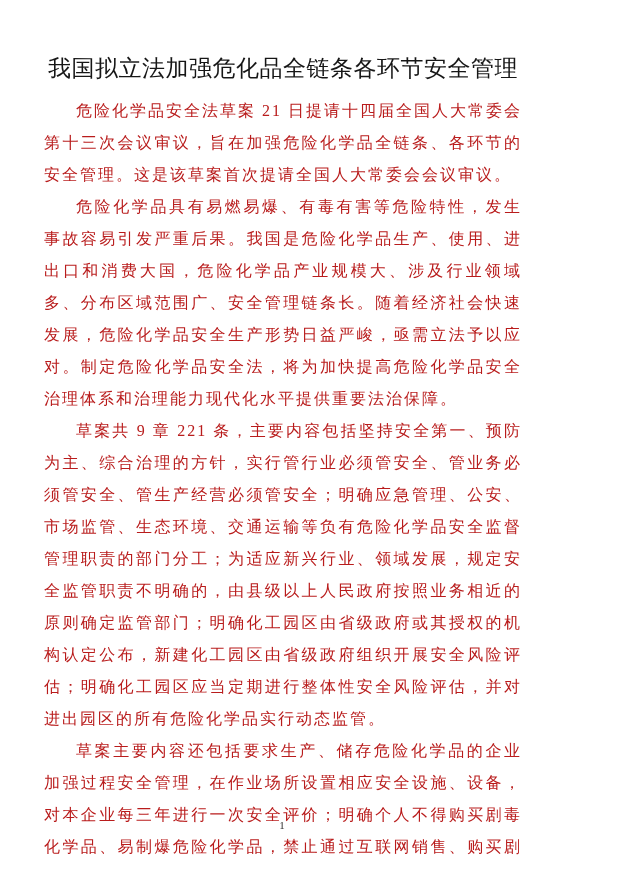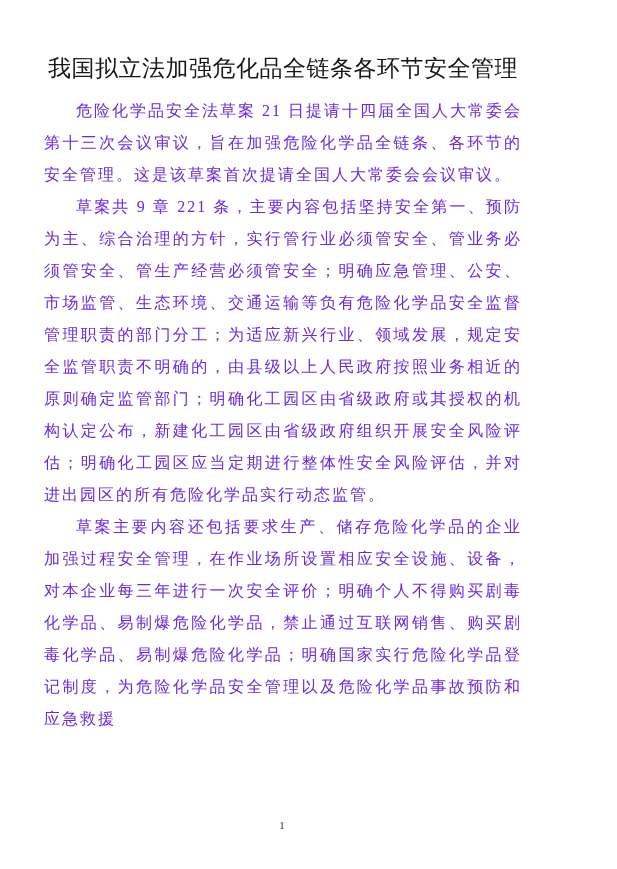--- a/index.html
+++ b/index.html
@@ -32,21 +32,21 @@
     margin-top: 9px;
   }
   .para {
     margin: 0;
     font-size: 16px;
     line-height: 32px;
     text-align: justify;
     text-justify: inter-character;
     text-indent: 2em;
     letter-spacing: 2px;
-    color: #6d28d9;
+    color: #b91c1c;
   }
   .footer {
     position: absolute;
     bottom: 36px;
     left: 0;
     width: 100%;
     text-align: center;
   }
   .page-num {
     font-size: 11px;
@@ -54,19 +54,20 @@
     color: #333333;
   }
 </style>
 </head>
 <body>
 
 <div class="page">
   <h1 class="title">我国拟立法加强危化品全链条各环节安全管理</h1>
   <div class="body">
     <p class="para">危险化学品安全法草案 21 日提请十四届全国人大常委会第十三次会议审议，旨在加强危险化学品全链条、各环节的安全管理。这是该草案首次提请全国人大常委会会议审议。</p>
+    <p class="para">危险化学品具有易燃易爆、有毒有害等危险特性，发生事故容易引发严重后果。我国是危险化学品生产、使用、进出口和消费大国，危险化学品产业规模大、涉及行业领域多、分布区域范围广、安全管理链条长。随着经济社会快速发展，危险化学品安全生产形势日益严峻，亟需立法予以应对。制定危险化学品安全法，将为加快提高危险化学品安全治理体系和治理能力现代化水平提供重要法治保障。</p>
     <p class="para">草案共 9 章 221 条，主要内容包括坚持安全第一、预防为主、综合治理的方针，实行管行业必须管安全、管业务必须管安全、管生产经营必须管安全；明确应急管理、公安、市场监管、生态环境、交通运输等负有危险化学品安全监督管理职责的部门分工；为适应新兴行业、领域发展，规定安全监管职责不明确的，由县级以上人民政府按照业务相近的原则确定监管部门；明确化工园区由省级政府或其授权的机构认定公布，新建化工园区由省级政府组织开展安全风险评估；明确化工园区应当定期进行整体性安全风险评估，并对进出园区的所有危险化学品实行动态监管。</p>
     <p class="para">草案主要内容还包括要求生产、储存危险化学品的企业加强过程安全管理，在作业场所设置相应安全设施、设备，对本企业每三年进行一次安全评价；明确个人不得购买剧毒化学品、易制爆危险化学品，禁止通过互联网销售、购买剧毒化学品、易制爆危险化学品；明确国家实行危险化学品登记制度，为危险化学品安全管理以及危险化学品事故预防和应急救援</p>
   </div>
   <div class="footer">
     <span class="page-num">1</span>
   </div>
 </div>
 
 </body></html>

